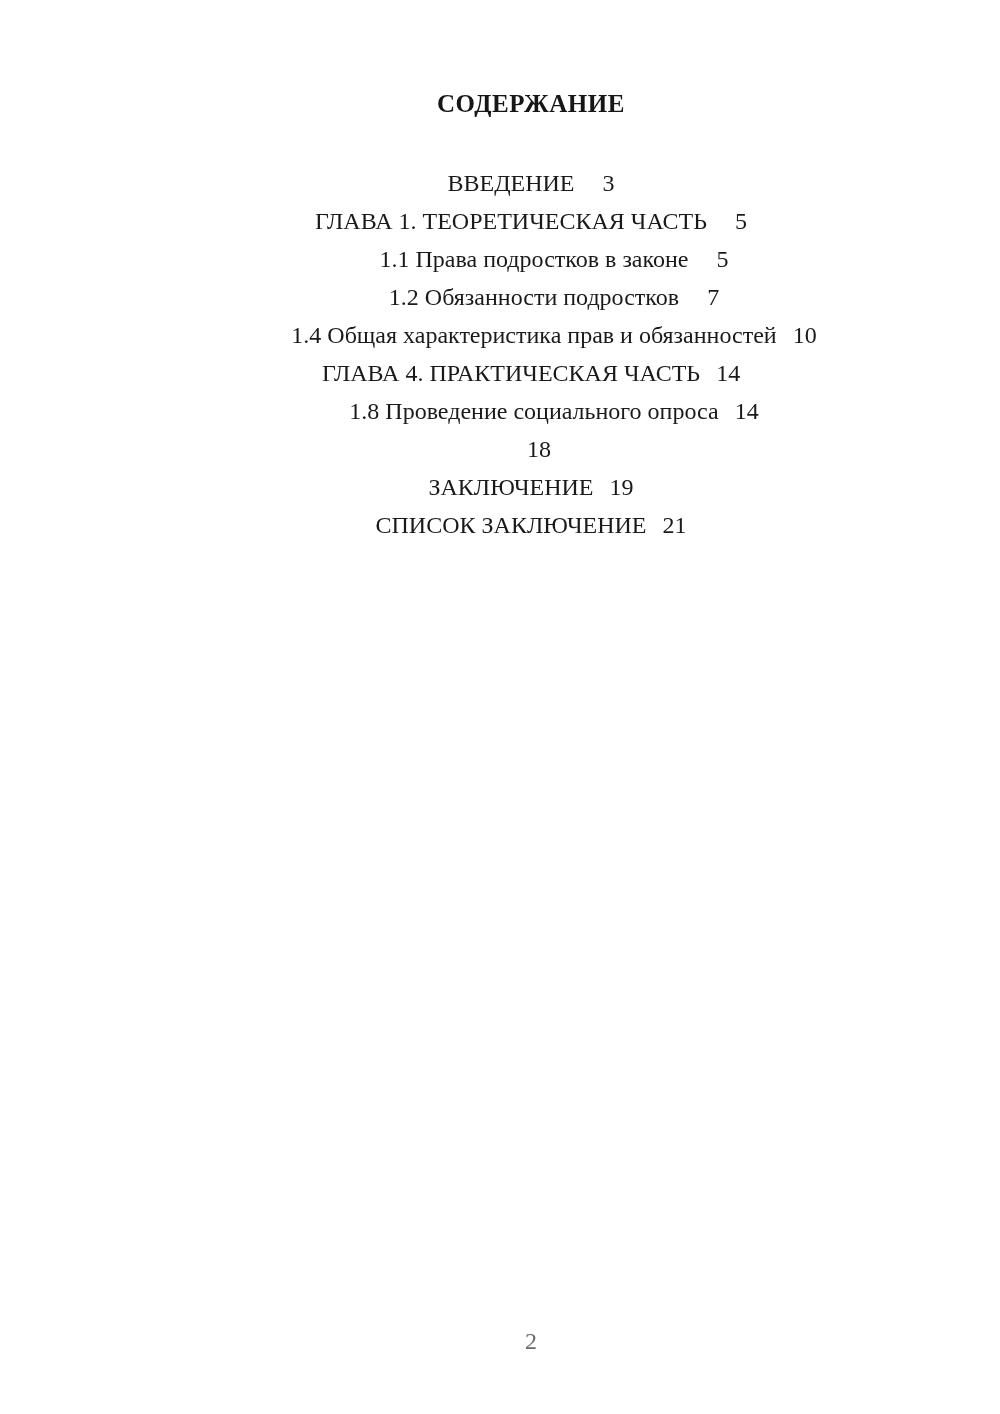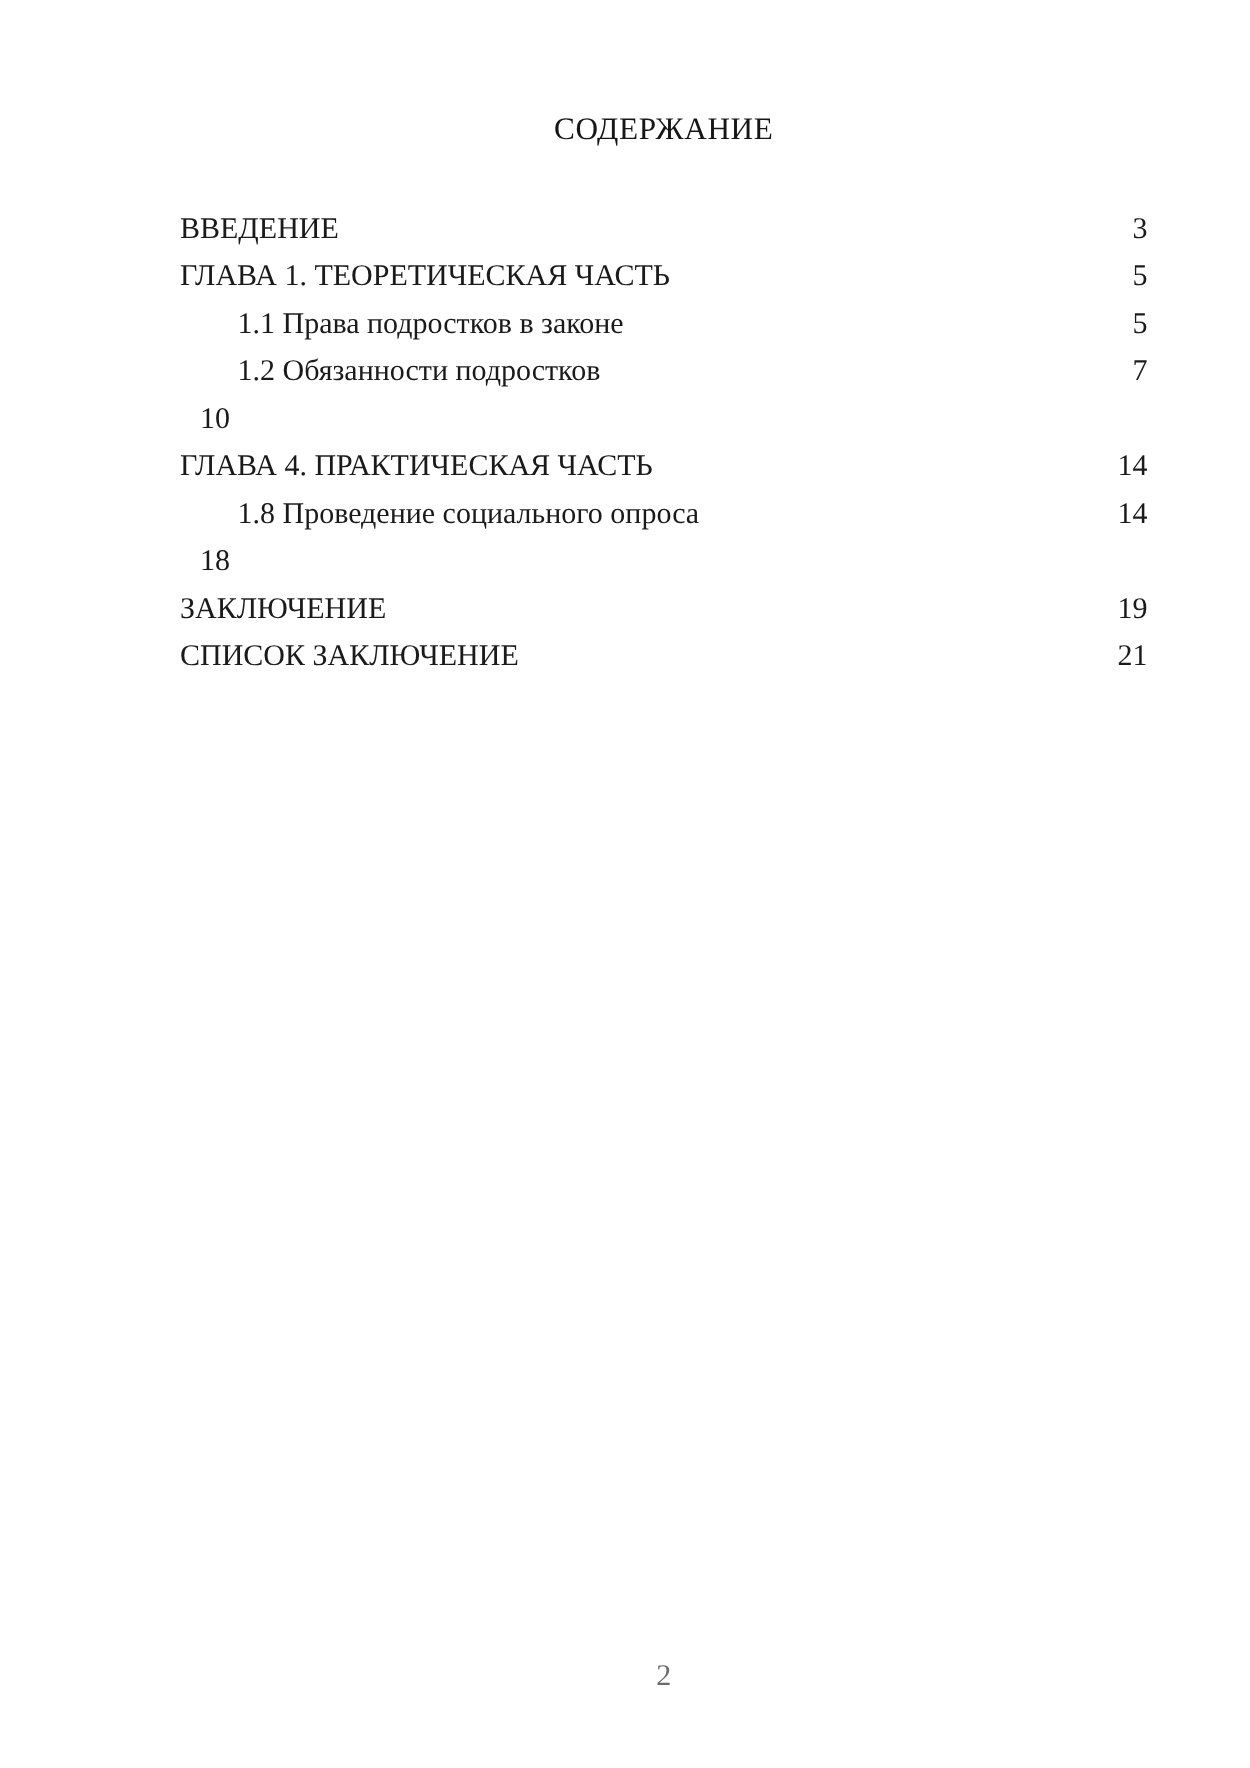--- a/index.html
+++ b/index.html
@@ -21,32 +21,32 @@
   }
 
   .content {
     padding: 88px 82px 0 144px; 
   }
 
   .doc-title {
     text-align: center;
     font-size: 25px;
     line-height: 32px;
-    font-weight: normal;
+    font-weight: bold;
     letter-spacing: 0.5px;
     color: #161616;
   }
 
   .toc {
     margin-top: 44px;
   }
 
   .toc-row {
     display: flex;
-    justify-content: space-between;
+    justify-content: center;
     align-items: flex-end;
     font-size: 24px;
     line-height: 38px;
   }
 
   .toc-label {
     max-width: 660px;
   }
 
   .toc-label.indent {
@@ -94,20 +94,21 @@
     <div class="toc-page">5</div>
   </div>
 
   <div class="toc-row">
     <div class="toc-label indent">1.2 Обязанности подростков</div>
     <div class="toc-page">7</div>
   </div>
 
 
   <div class="toc-row">
+    <div class="toc-label indent">1.4 Общая характеристика прав и обязанностей</div>
     <div class="toc-page">10</div>
   </div>
 
   <div class="toc-row">
     <div class="toc-label">ГЛАВА 4. ПРАКТИЧЕСКАЯ ЧАСТЬ</div>
     <div class="toc-page">14</div>
   </div>
 
   <div class="toc-row">
     <div class="toc-label indent">1.8 Проведение социального опроса</div>

